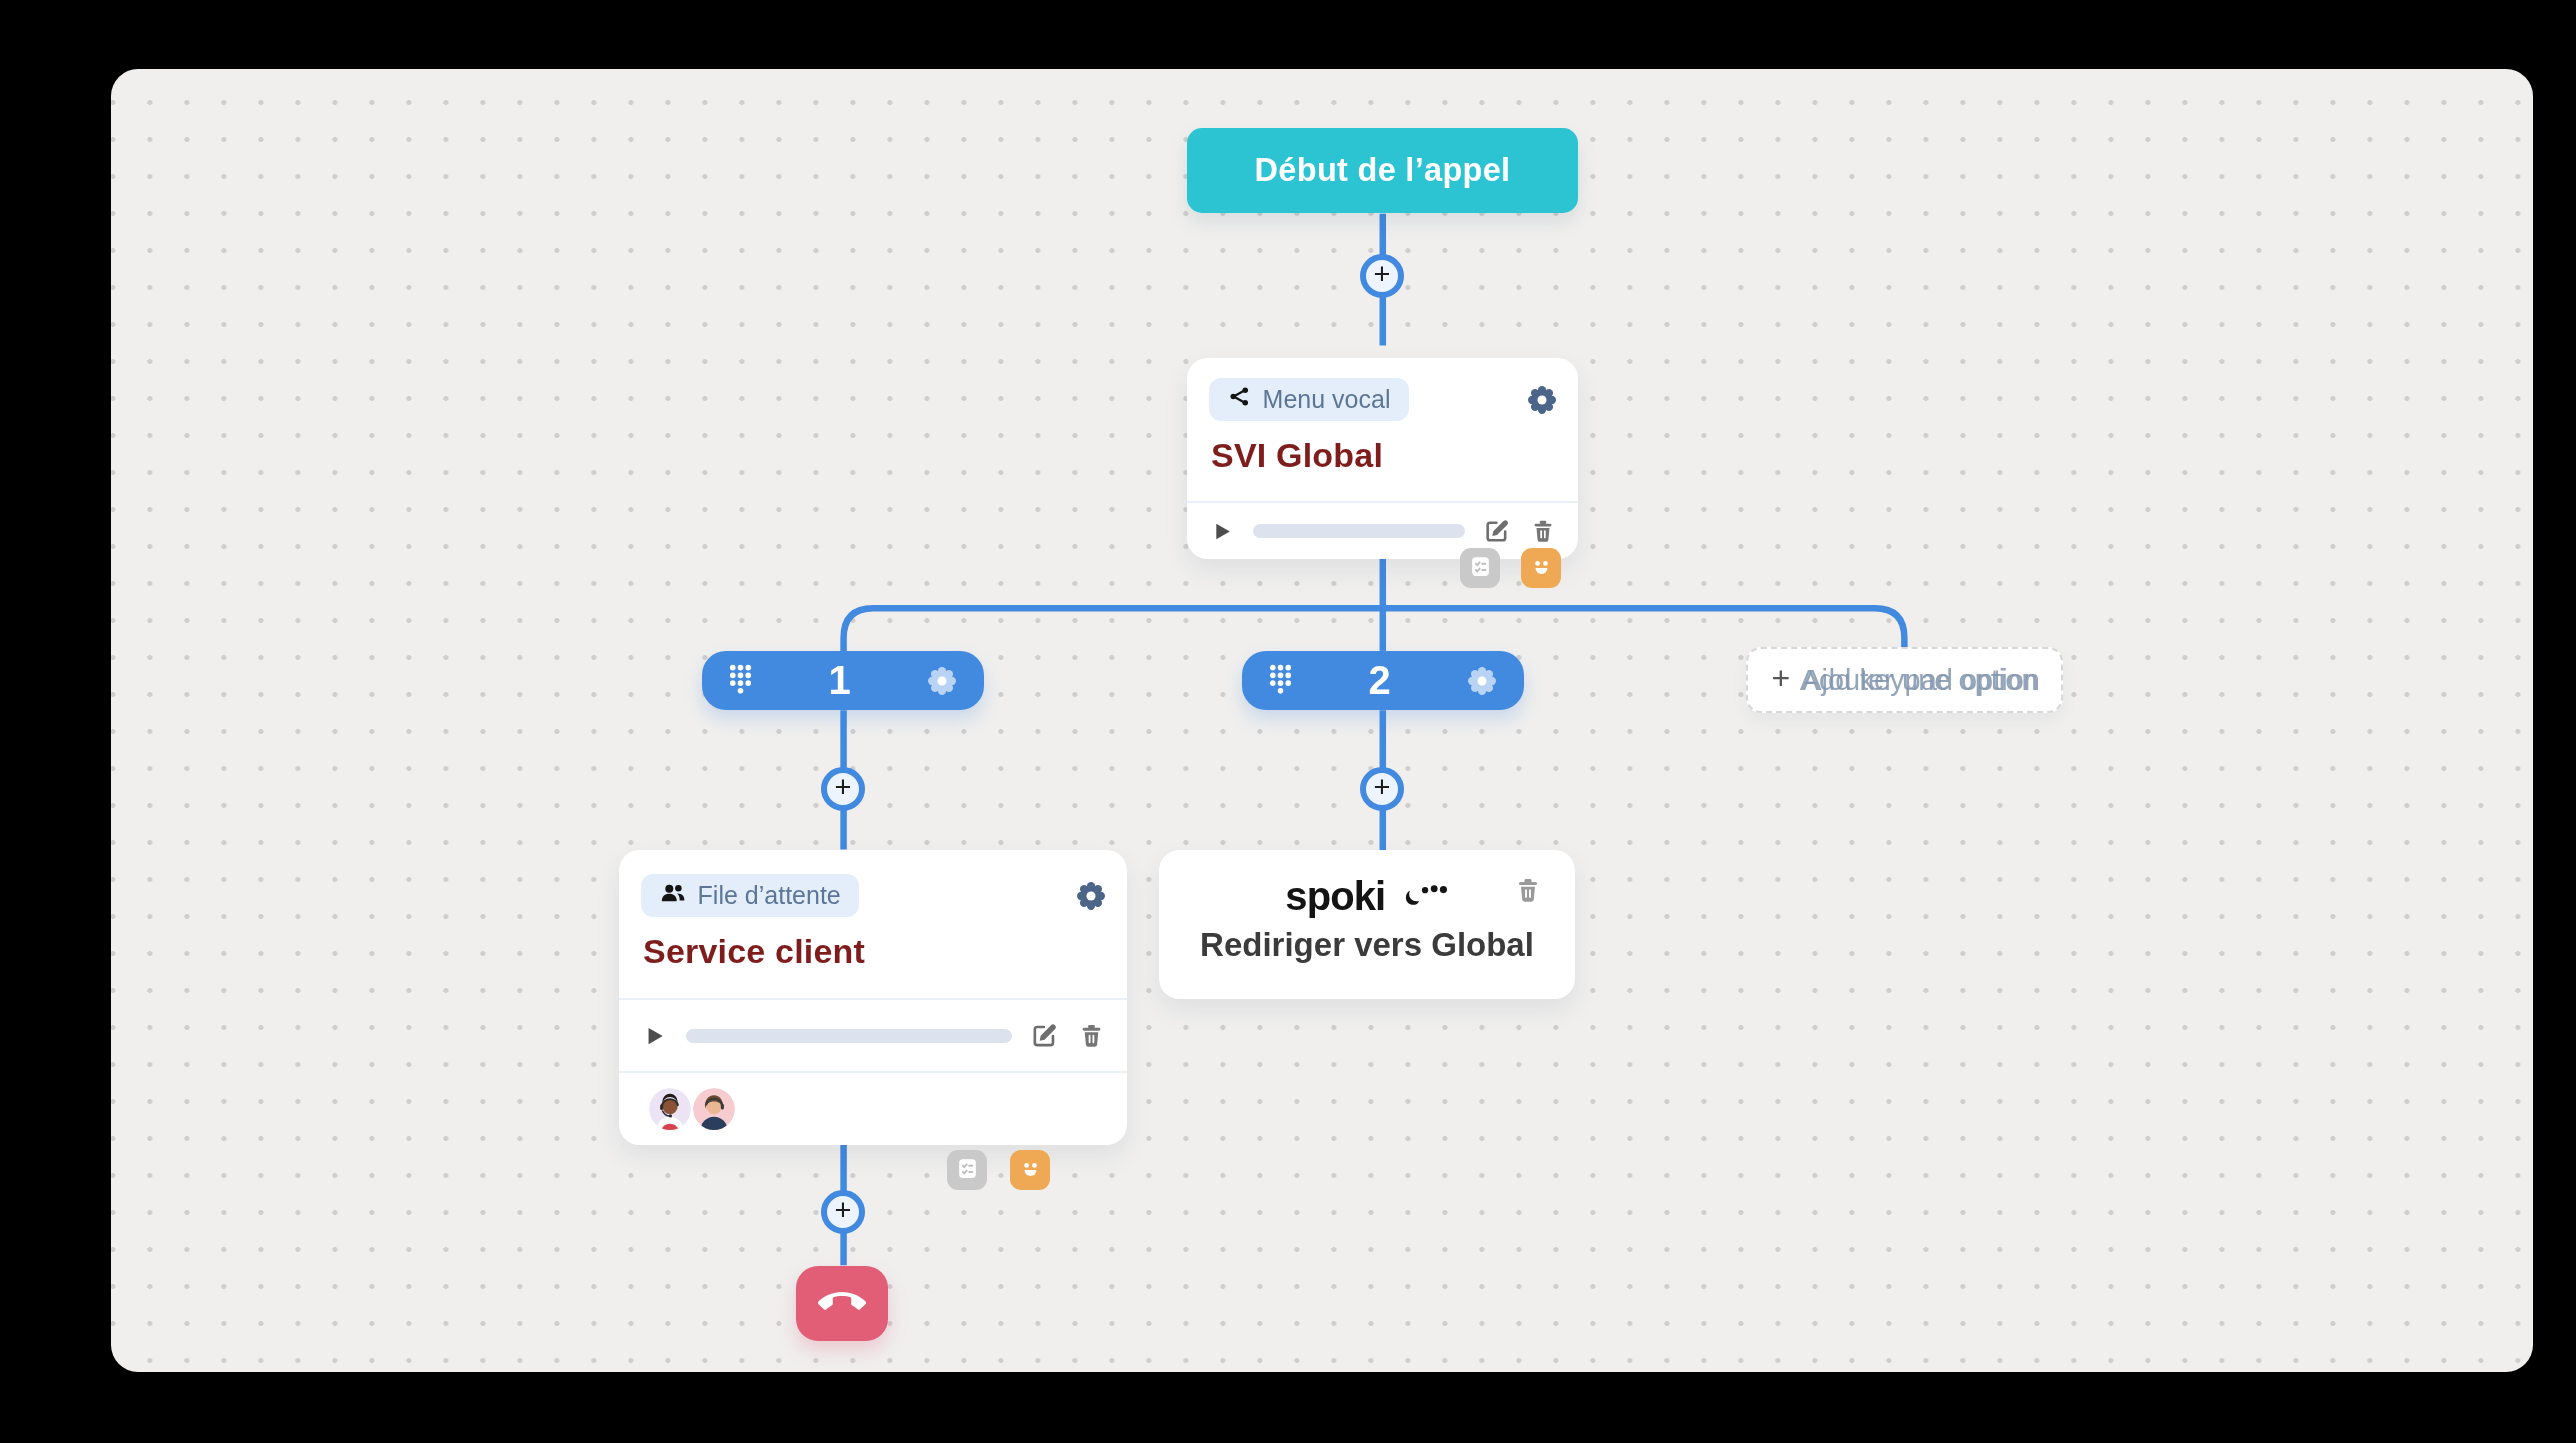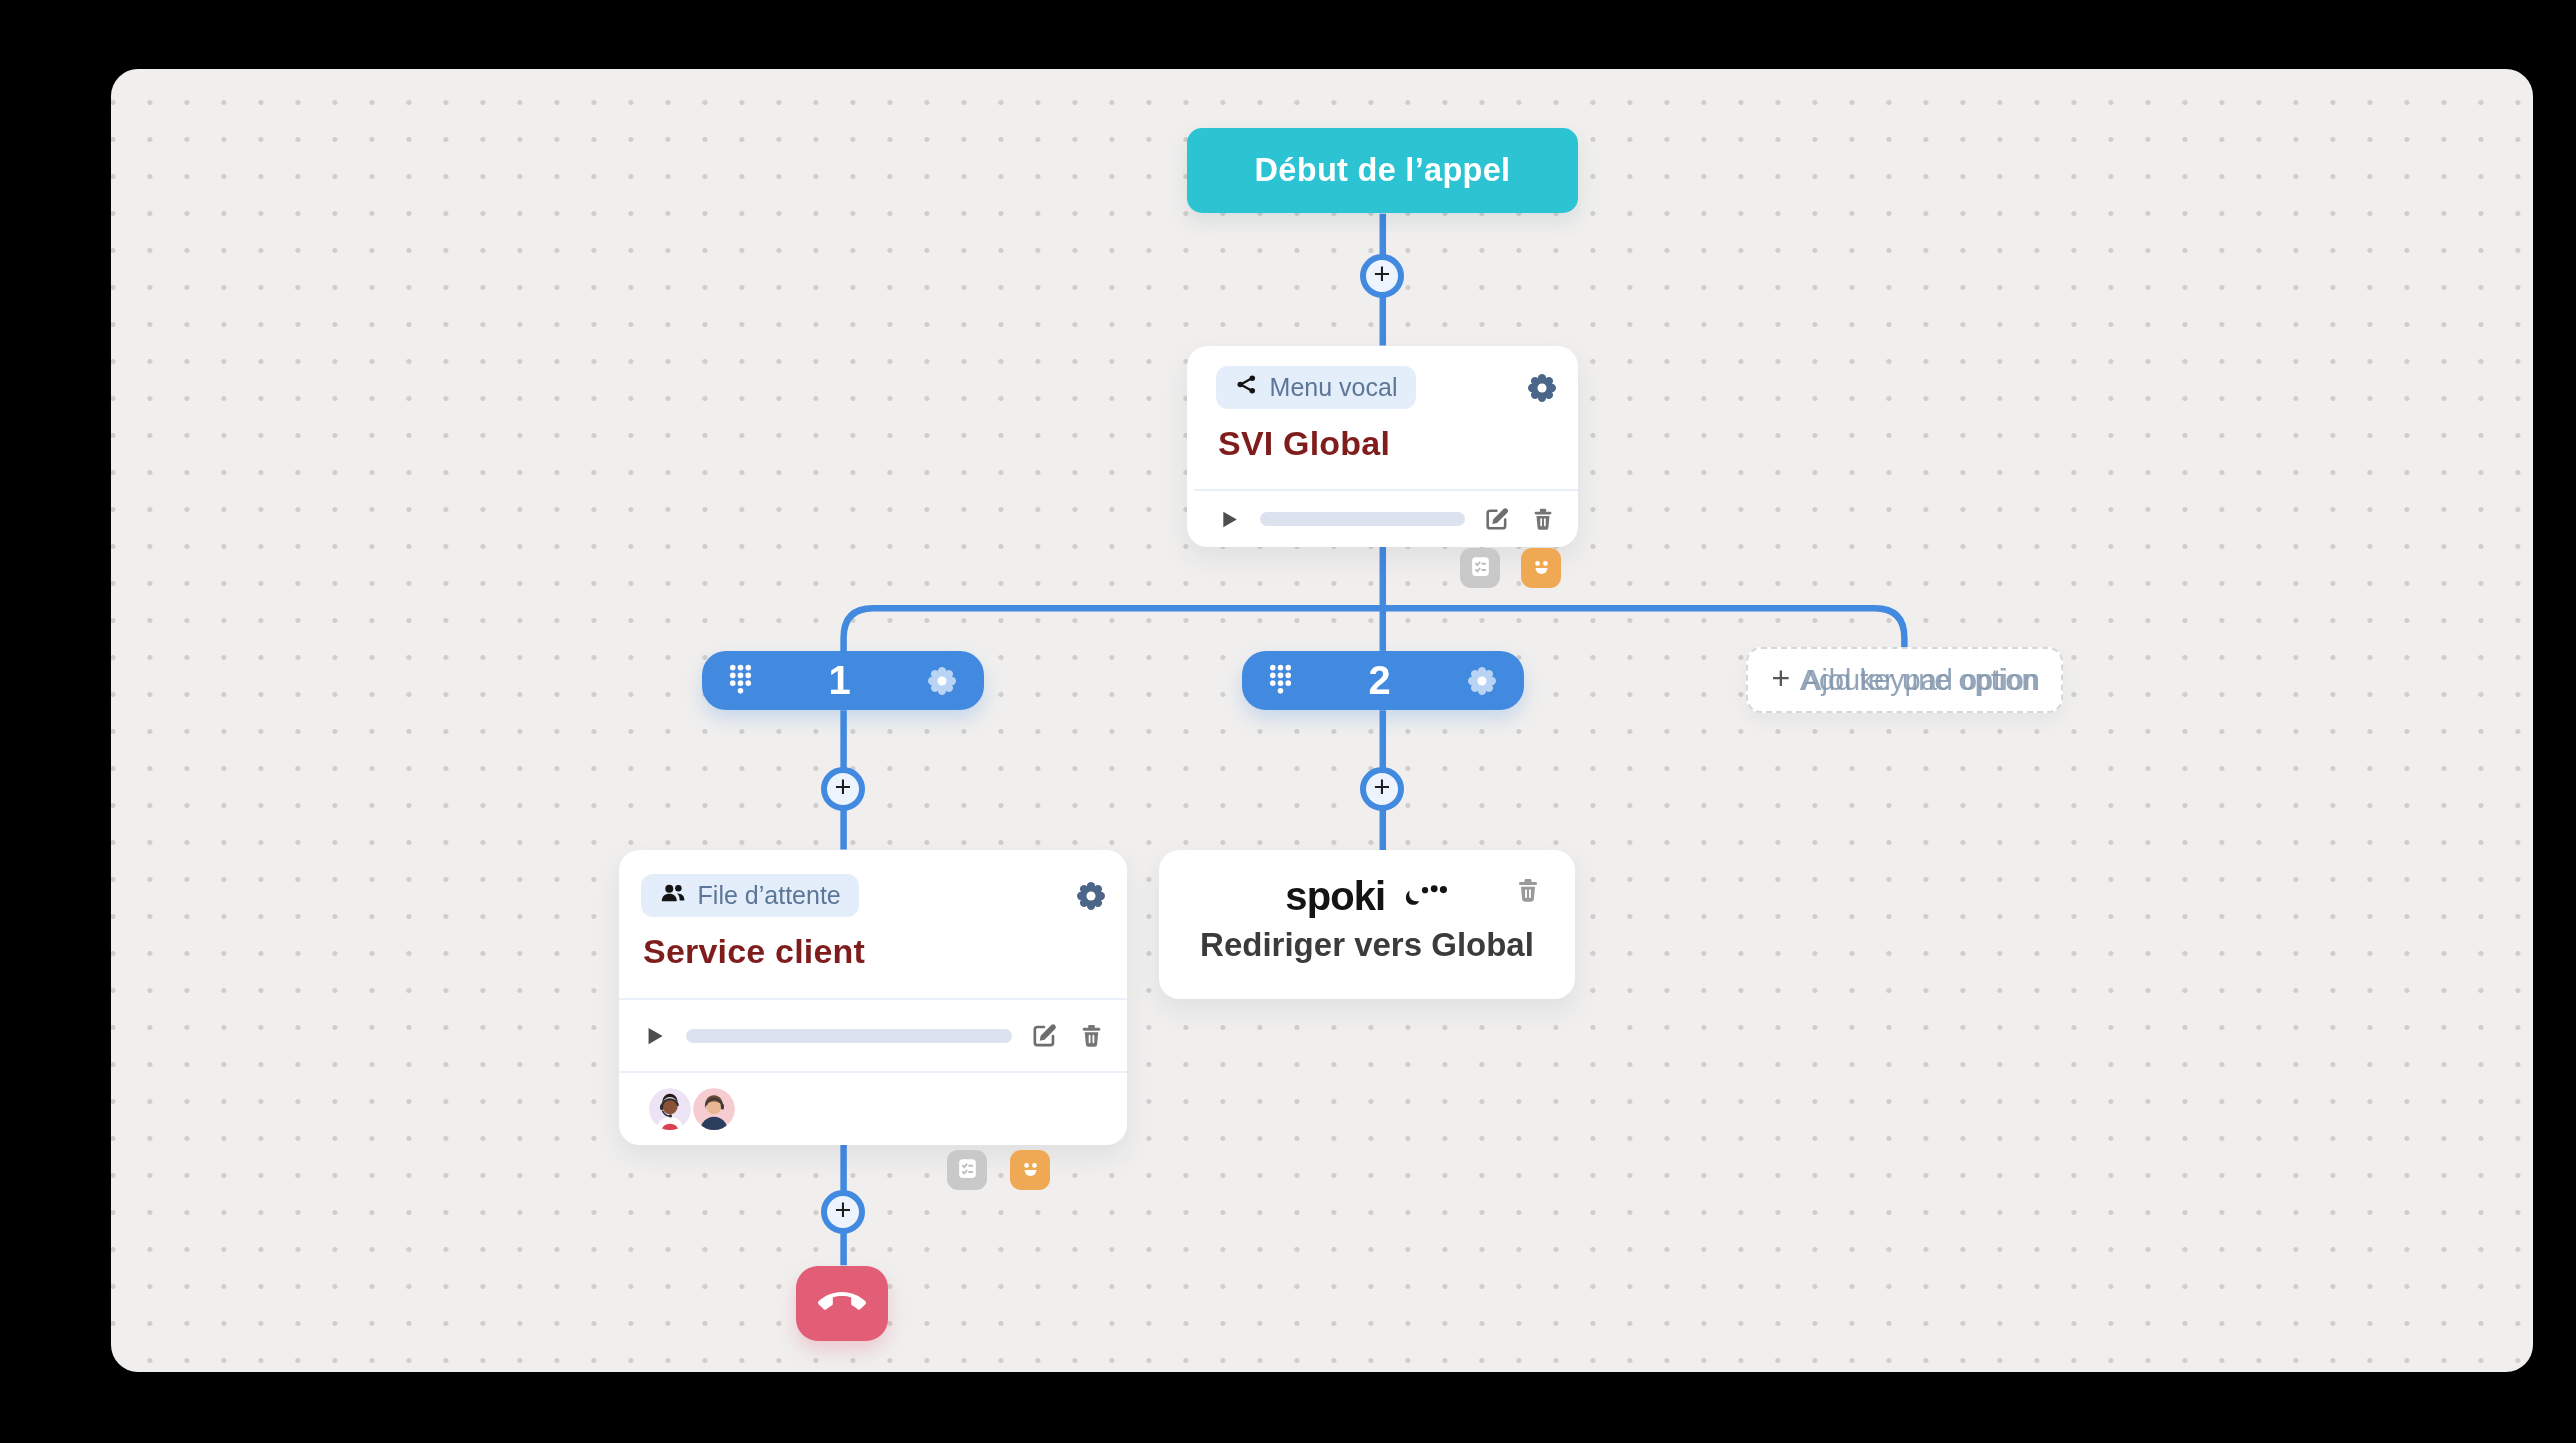--- a/index.html
+++ b/index.html
@@ -55,21 +55,21 @@
   .gear-btn { margin-left:auto; margin-top:5.6px; cursor:pointer; line-height:0; }
   .card-title {
     padding:15px 22px 0 24px;
     font-size:34px; font-weight:700; color:#7f1d1d; letter-spacing:0.2px;
   }
   .divider { height:1.9px; background:#e9f0fa; width:100%; }
   .player-row { display:flex; align-items:center; padding:0 22px; gap:18.6px; }
   .progress-pill { flex:1; height:14px; background:#dde2ef; border-radius:7.4px; }
   .icon-btn { line-height:0; cursor:pointer; }
 
-  .menu-card { left:1076px; top:277px; width:391px; height:201px;padding-left:7px; }
+  .menu-card { left:1076px; top:289px; width:391px; height:201px; }
   .menu-card .head-zone { flex:1; }
   .menu-card .player-row { height:56px; }
 
   .queue-card { left:508px; top:781px; width:508px; height:295px; }
   .queue-card .head-zone { flex:1; }
   .queue-card .card-head { padding-top:24px; }
   .queue-card .player-row { height:71px; }
   .agents-row { height:72px; display:flex; align-items:center; padding:0 30px; }
   .avatar {
     width:42px; height:42px; border-radius:50%; overflow:hidden; line-height:0;

